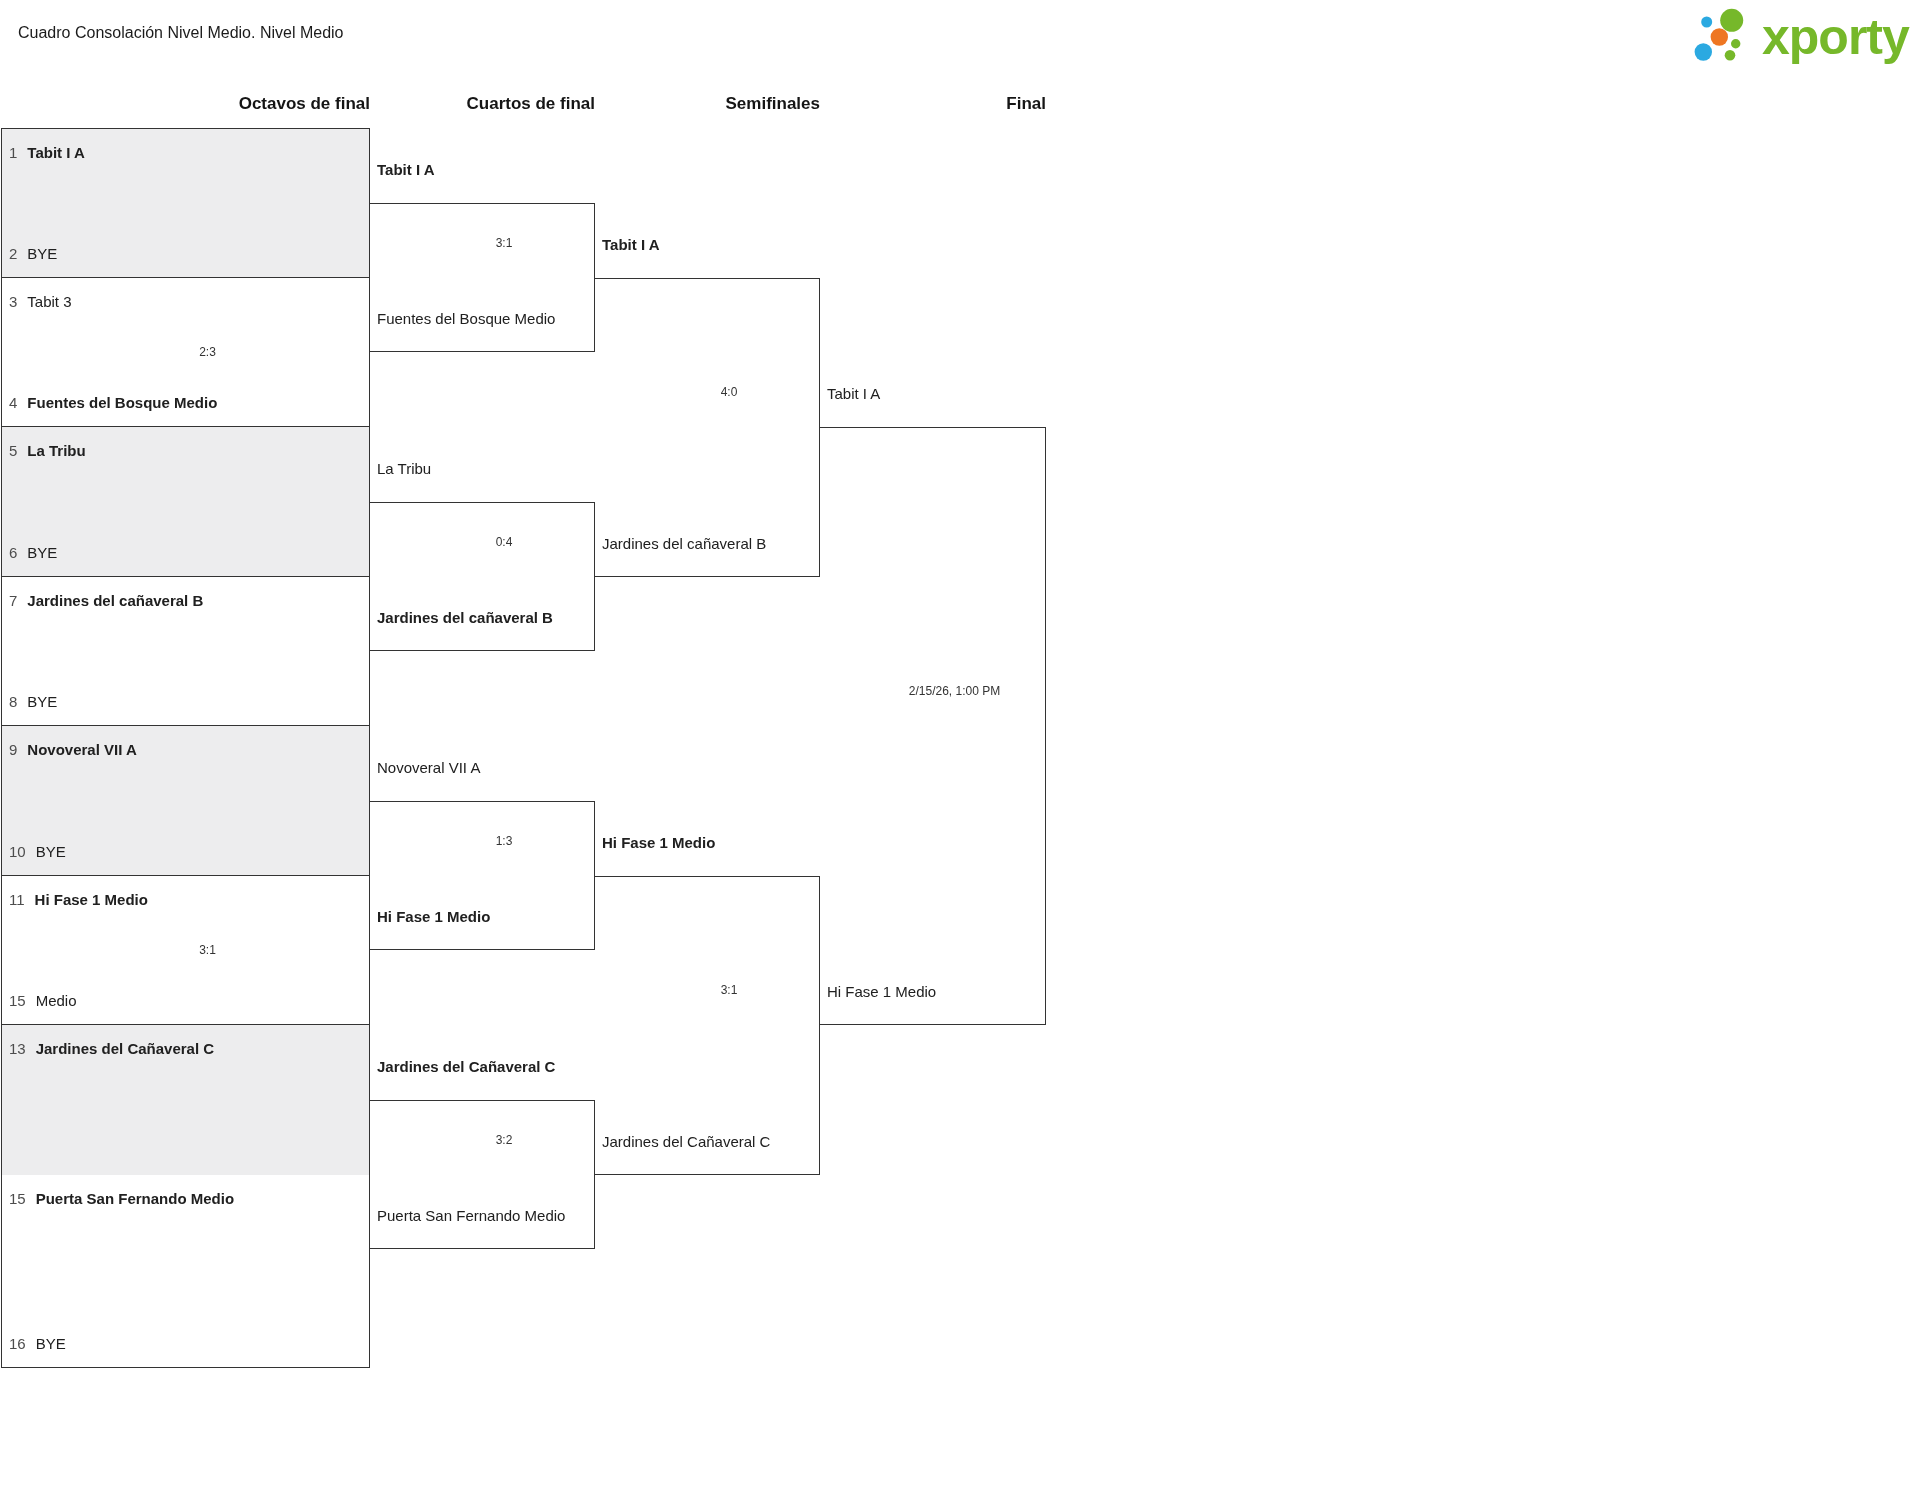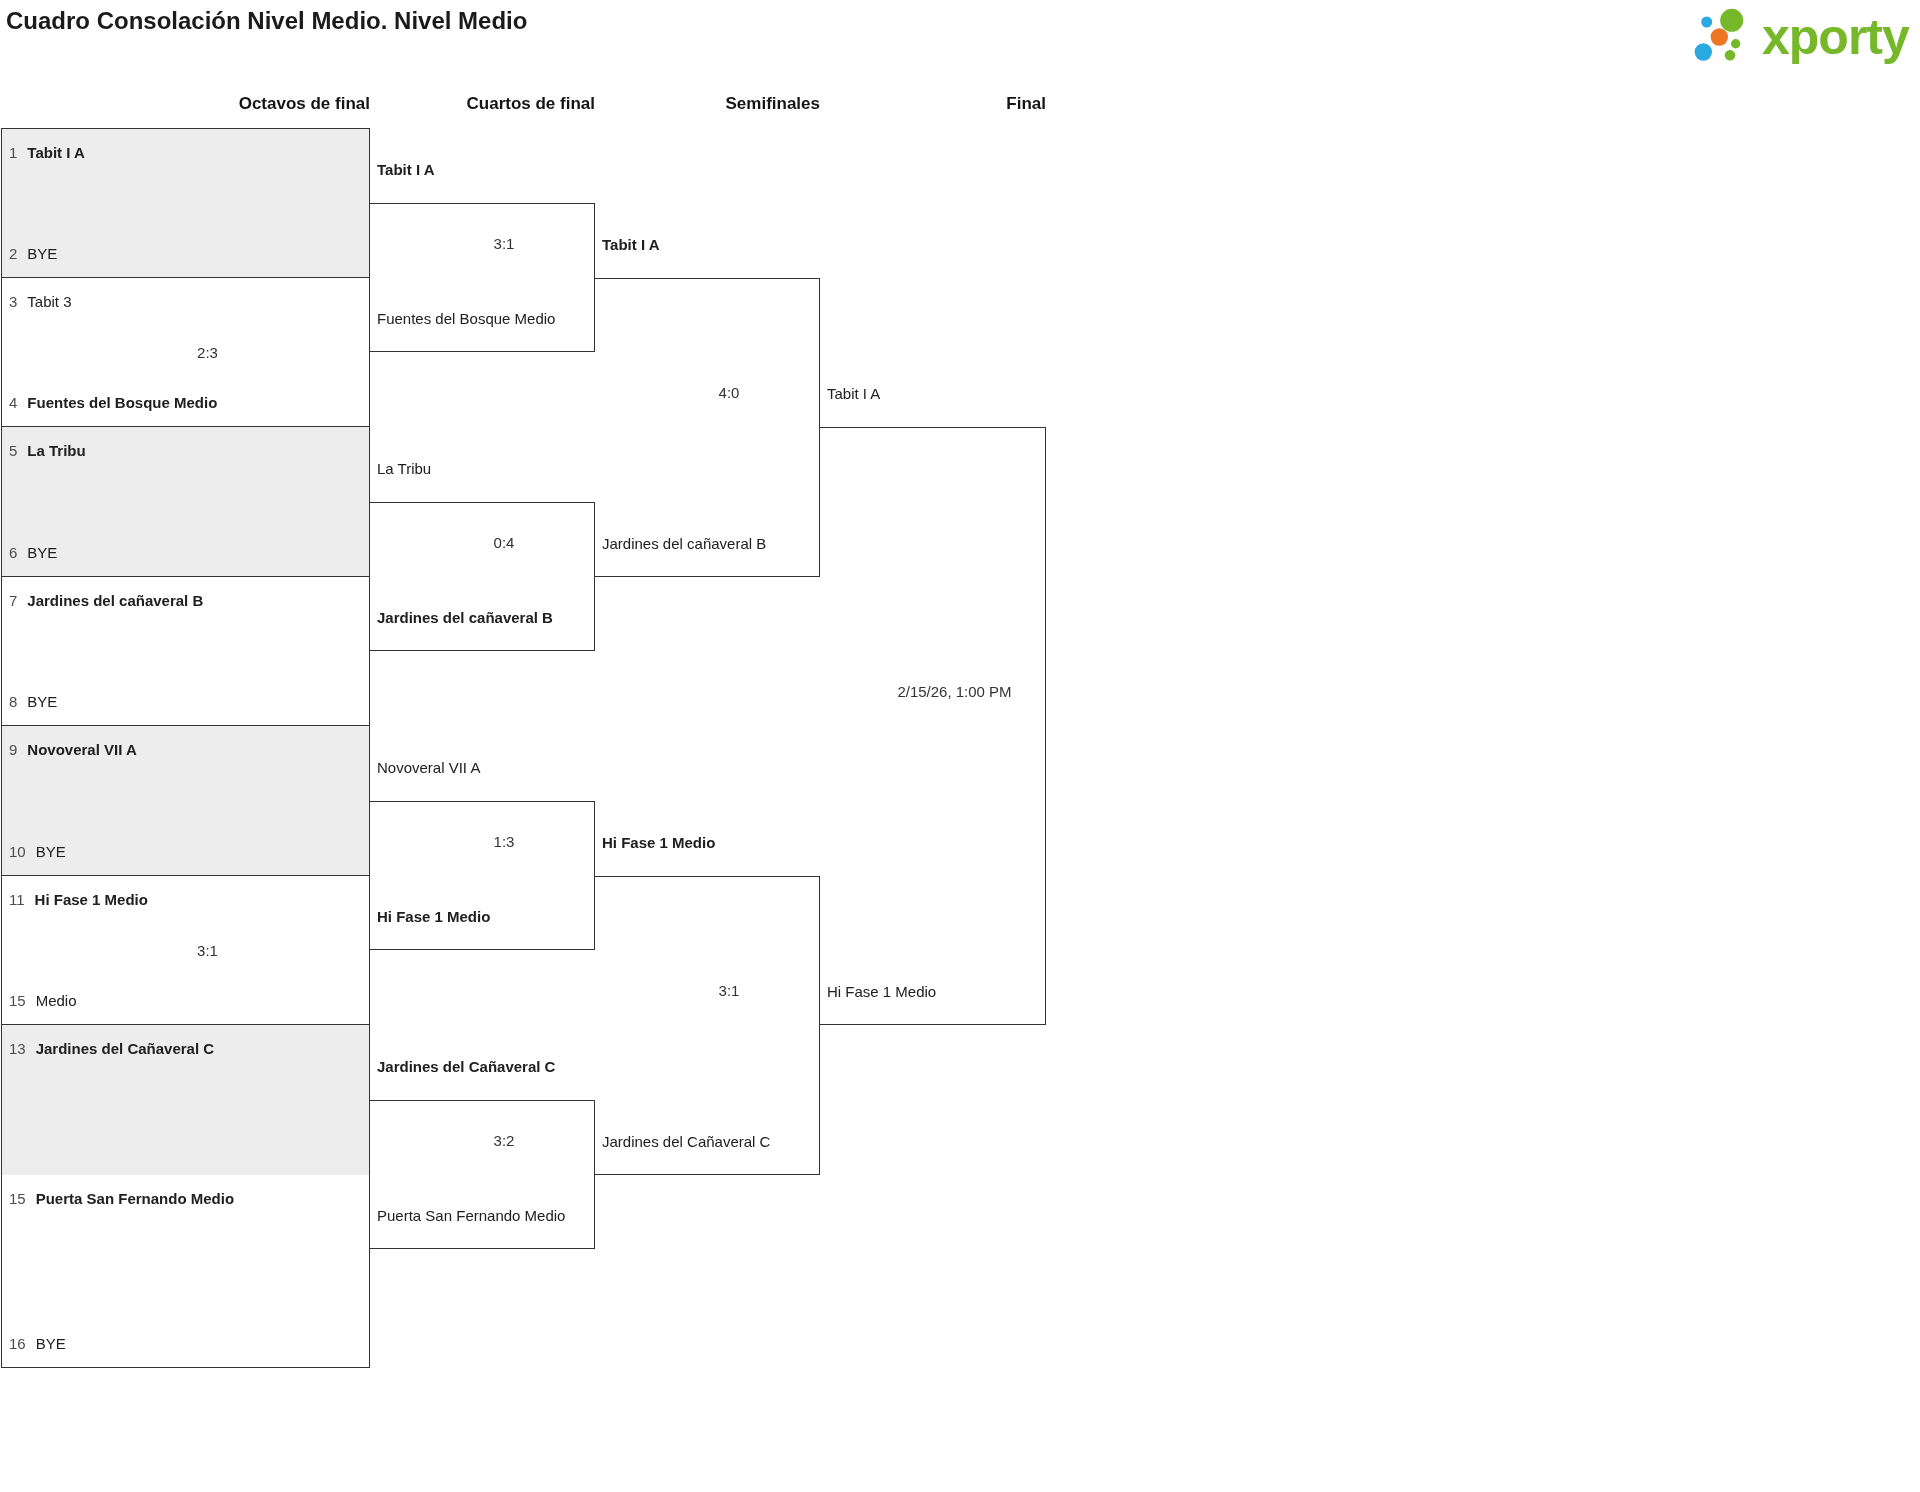--- a/index.html
+++ b/index.html
@@ -4,21 +4,21 @@
 <title>Cuadro</title>
 <style>
   html,body{margin:0;padding:0;background:#fff;}
   body{width:1920px;height:1492px;position:relative;overflow:hidden;
        font-family:"Liberation Sans","DejaVu Sans",sans-serif;color:#202020;}
   #app{position:absolute;inset:0;}
 
   
   .titles{position:absolute;left:2px;top:0;}
   .titles h1{margin:0;font-size:23px;line-height:31px;font-weight:700;color:#1b1b1b;letter-spacing:.2px;}
-  .titles h2{margin:4px;font-size:24px;line-height:33px;font-weight:700;color:#1b1b1b;}
+  .titles h2{margin:16px;font-size:16px;line-height:33px;font-weight:400;color:#1b1b1b;}
 
   
   .rh{position:absolute;top:93px;height:22px;text-align:right;
       font-size:17px;line-height:22px;font-weight:700;color:#151515;}
 
   
   .rbox{position:absolute;left:1px;width:369px;box-sizing:border-box;
         border:1.5px solid #333;border-top:none;background:#fff;}
   .rbox.first{border-top:1.5px solid #333;}
   .rbox.gray{background:#ededee;}
@@ -29,21 +29,21 @@
   .tname{color:#202020;}
   .w{font-weight:700;}
 
   
   .mbox{position:absolute;box-sizing:border-box;border:1.5px solid #333;border-left:none;}
   .lbl{position:absolute;left:7px;font-size:15px;line-height:19px;white-space:nowrap;color:#202020;}
   .lbl.top{bottom:calc(100% + 25px);}
   .lbl.bot{bottom:23px;}
 
   .score{position:absolute;left:0;right:0;text-align:center;
-         font-size:15px;line-height:19px;color:#333;padding-left:44px;}
+         font-size:12px;line-height:19px;color:#333;padding-left:44px;}
   .rbox .score{top:50%;transform:translateY(-50%);}
   .mbox .score{top:calc(50% - 44px);}
 
   
   .logo{position:absolute;left:1690px;top:2px;width:230px;height:75px;}
 </style>
 </head>
 <body>
 
 <div id="app">

